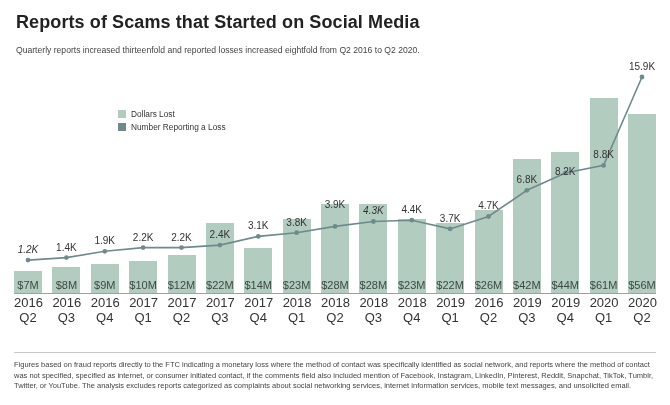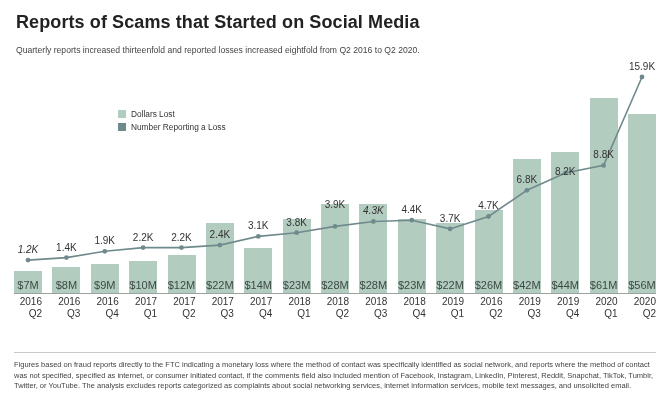--- a/index.html
+++ b/index.html
@@ -118,22 +118,22 @@
   .xlabels {
     position: absolute;
     left: 0;
     top: 235px;
     width: 642px;
     display: flex;
     justify-content: space-between;
   }
   .xlabel {
     width: 28px;
-    text-align: right;
-    font-size: 10px;
+    text-align: center;
+    font-size: 13px;
     color: #333333;
     line-height: 1.15;
   }
   .footnote-wrap {
     position: absolute;
     left: 14px;
     top: 352px;
     width: 642px;
   }
   .footnote-rule {

